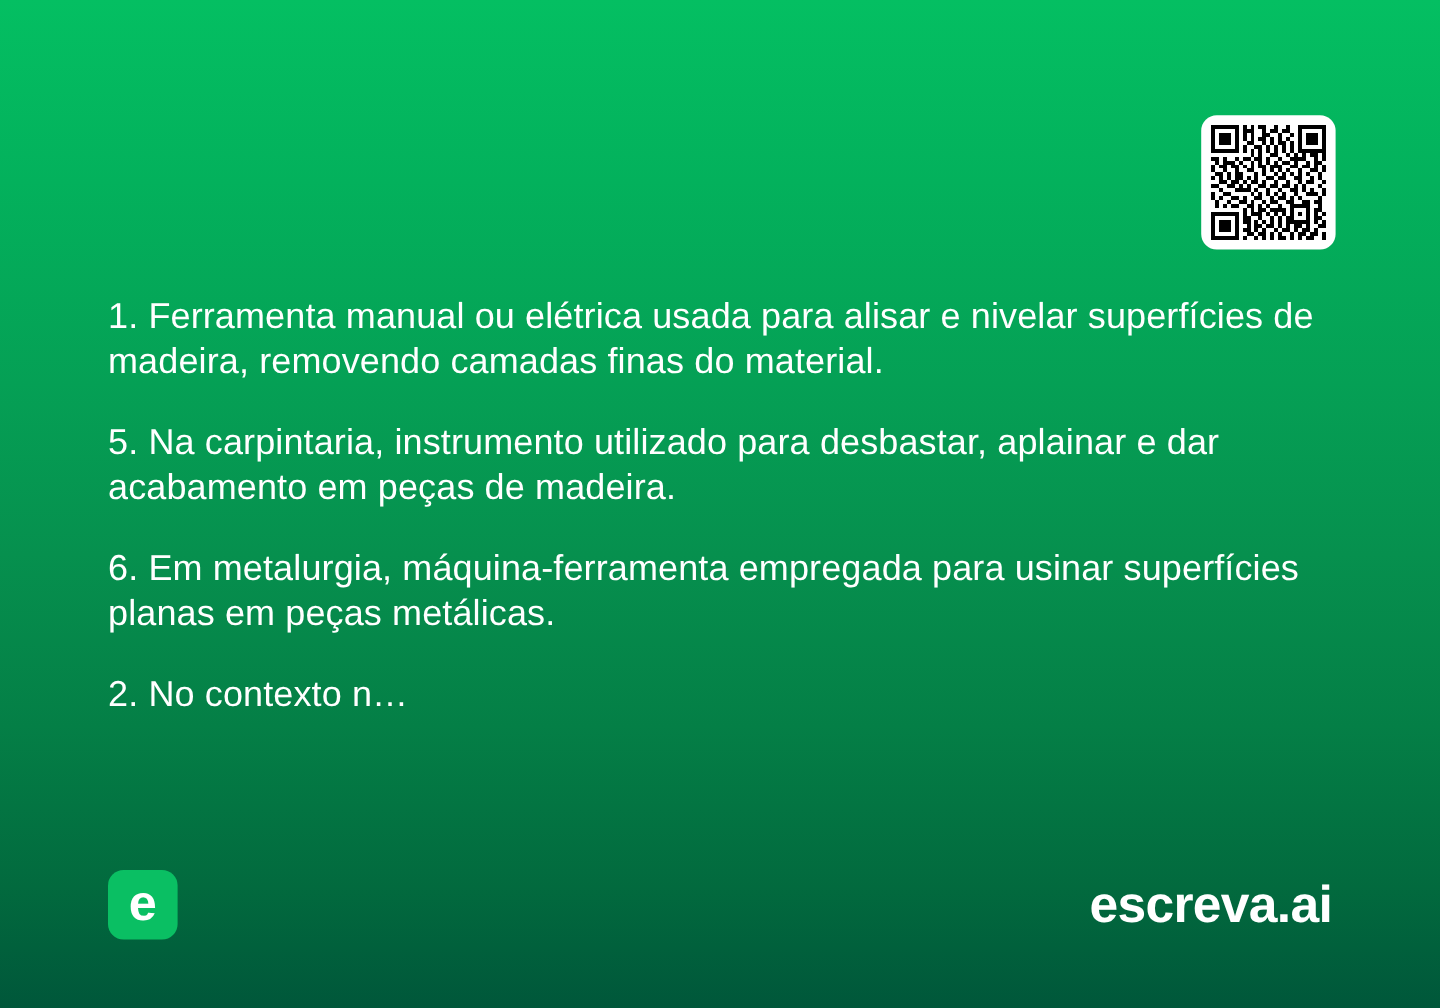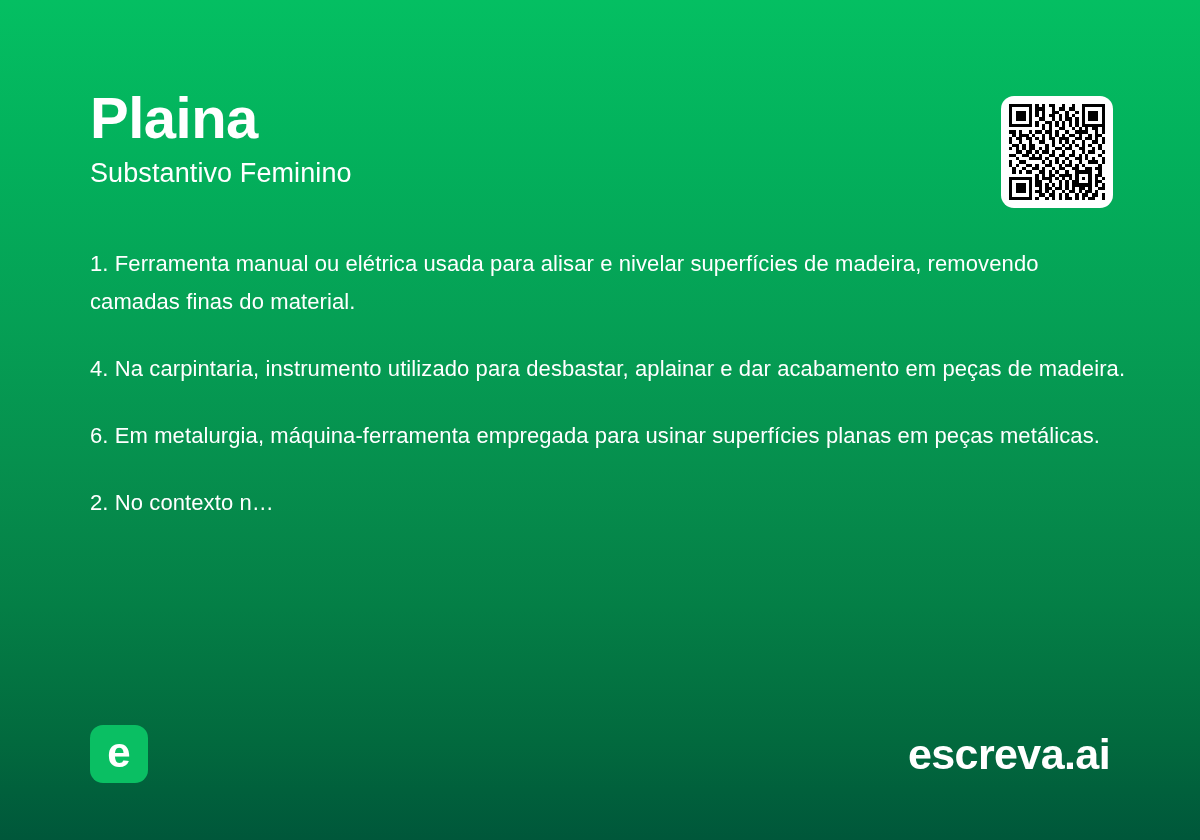--- a/index.html
+++ b/index.html
@@ -75,21 +75,21 @@
 
   
   #definitions {
     position:absolute;
     left:90px;
     top:245px;
     width:1040px;
   }
 
   .definition {
-    font-size:22px;
+    font-size:30px;
     font-weight:400;
     color:#ffffff;
     line-height:38px;
     letter-spacing:0.1px;
     margin-bottom:29px;
   }
 
   .definition:last-child { margin-bottom:0; }
 
   
@@ -131,24 +131,20 @@
     line-height:46px;
     white-space:nowrap;
     text-align:center;
   }
 </style>
 </head>
 <body>
 
 <div id="card">
 
-  <div id="header">
-    <div id="word-title">Plaina</div>
-    <div id="word-class">Substantivo Feminino</div>
-  </div>
 
   <div id="qr-card">
     <span>
       <svg width="96" height="96" viewBox="0 0 29 29" shape-rendering="crispEdges" role="img">
         <rect width="29" height="29" fill="#ffffff"></rect>
         <g fill="#000000">
 
           <rect x="0" y="0" width="7" height="1"></rect>
             <rect x="0" y="6" width="7" height="1"></rect>
           <rect x="0" y="0" width="1" height="7"></rect>
@@ -394,21 +390,21 @@
             <rect x="17" y="28" width="2" height="1"></rect>
           <rect x="22" y="28" width="1" height="1"></rect>
             <rect x="24" y="28" width="2" height="1"></rect>
         </g>
       </svg>
     </span>
   </div>
 
   <div id="definitions">
     <p class="definition">1. Ferramenta manual ou elétrica usada para alisar e nivelar superfícies de madeira, removendo camadas finas do material.</p>
-    <p class="definition">4. Na carpintaria, instrumento utilizado para desbastar, aplainar e dar acabamento em peças de madeira.</p>
+    <p class="definition">5. Na carpintaria, instrumento utilizado para desbastar, aplainar e dar acabamento em peças de madeira.</p>
     <p class="definition">6. Em metalurgia, máquina-ferramenta empregada para usinar superfícies planas em peças metálicas.</p>
     <p class="definition">2. No contexto n…</p>
   </div>
 
   <div id="footer">
     <div id="brand-logo">
       <span id="brand-logo-letter">e</span>
     </div>
     <div id="brand-wordmark">escreva.ai</div>
   </div>

